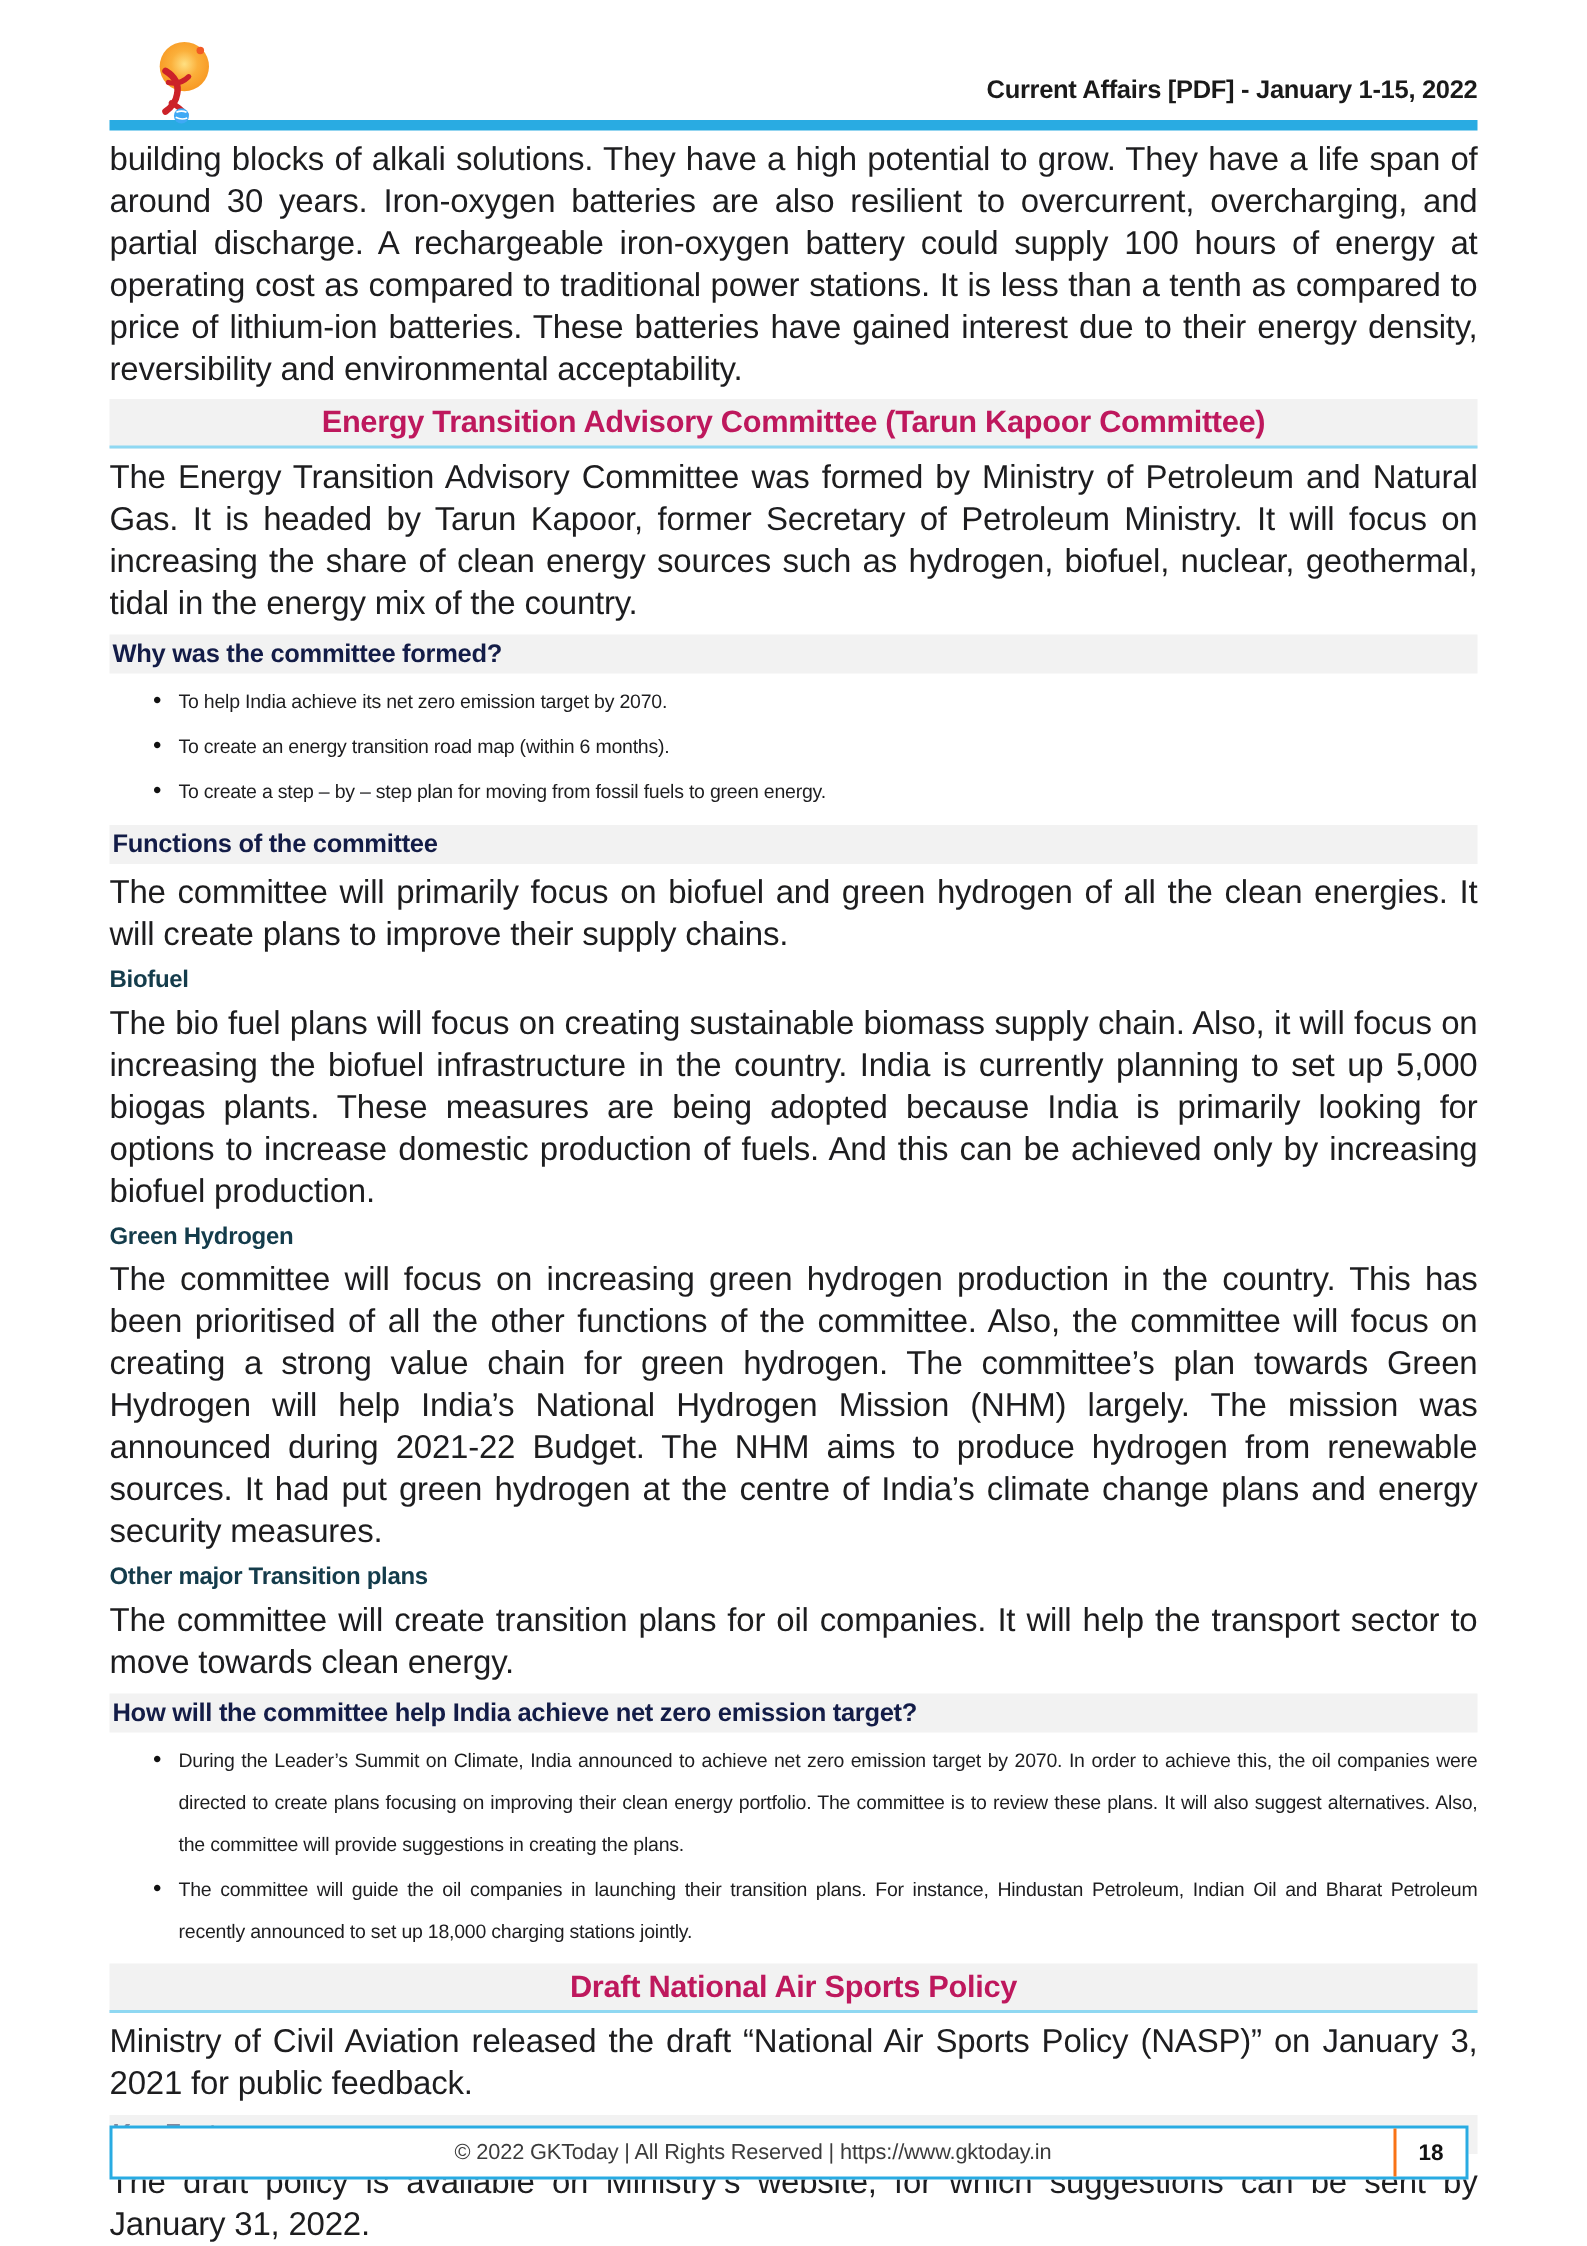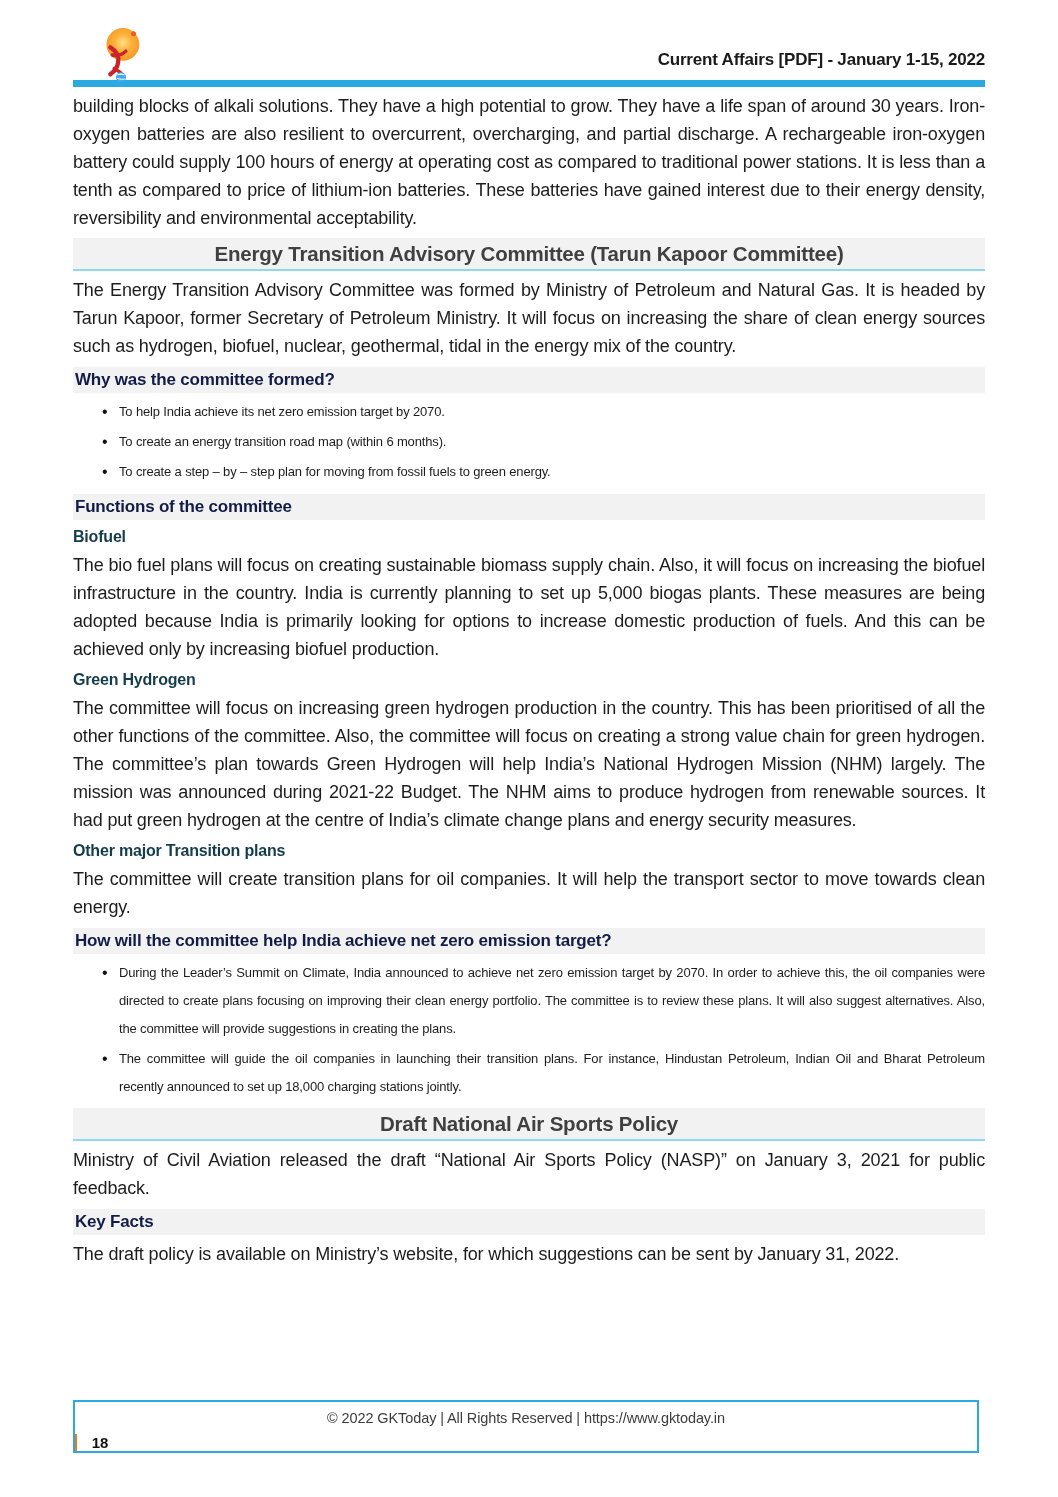--- a/index.html
+++ b/index.html
@@ -21,29 +21,29 @@
   .logo{width:58px;height:58px;margin-left:14px;position:relative;top:4px;}
   .header-title{
     font-size:17px;font-weight:bold;color:#1a1a1a;
     padding-bottom:10px;letter-spacing:-0.2px;
   }
   .header-rule{
     margin:0 73px;height:7px;background:#29ABE2;
   }
   
   .para{
-    font-size:18px;line-height:28px;text-align:justify;
+    font-size:22px;line-height:28px;text-align:justify;
     letter-spacing:-0.15px;
     margin:5px 0 6px 0;
   }
   .h1-band{
     background:#f2f2f2;
     border-bottom:2px solid #8fd8f2;
     text-align:center;
-    font-size:20.5px;font-weight:bold;color:#404040;
+    font-size:20.5px;font-weight:bold;color:#be185d;
     padding:4px 6px 3px 6px;
     margin:6px 0 2px 0;
     letter-spacing:-0.2px;
   }
   .h2-band{
     background:#f2f2f2;
     font-size:17px;font-weight:bold;color:#131c47;
     padding:3px 6px 3px 2px;
     margin:7px 0 3px 0;
     letter-spacing:-0.2px;
@@ -67,21 +67,20 @@
     content:"•";
     position:absolute;left:-17px;top:1px;
     font-size:16px;color:#111;
   }
   
   .footer{
     position:absolute;left:73px;right:79px;bottom:44px;
     border:2px solid #29ABE2;
     display:flex;align-items:stretch;
     background:#fff;
-    flex-direction:column;
   }
   .footer-copy{
     flex:1;text-align:center;
     font-size:14.5px;color:#3c3c3c;
     padding:8px 4px;
     letter-spacing:-0.1px;
   }
   .footer-page{
     width:46px;border-left:2px solid #f97316;
     display:flex;align-items:center;justify-content:center;
@@ -127,20 +126,21 @@
     <div class="h2-band">Why was the committee formed?</div>
 
     <ul class="bullets">
       <li>To help India achieve its net zero emission target by 2070.</li>
       <li>To create an energy transition road map (within 6 months).</li>
       <li>To create a step – by – step plan for moving from fossil fuels to green energy.</li>
     </ul>
 
     <div class="h2-band">Functions of the committee</div>
 
+    <p class="para">The committee will primarily focus on biofuel and green hydrogen of all the clean energies. It will create plans to improve their supply chains.</p>
 
     <div class="h3-plain">Biofuel</div>
 
     <p class="para">The bio fuel plans will focus on creating sustainable biomass supply chain. Also, it will focus on increasing the biofuel infrastructure in the country. India is currently planning to set up 5,000 biogas plants. These measures are being adopted because India is primarily looking for options to increase domestic production of fuels. And this can be achieved only by increasing biofuel production.</p>
 
     <div class="h3-plain">Green Hydrogen</div>
 
     <p class="para">The committee will focus on increasing green hydrogen production in the country. This has been prioritised of all the other functions of the committee. Also, the committee will focus on creating a strong value chain for green hydrogen. The committee’s plan towards Green Hydrogen will help India’s National Hydrogen Mission (NHM) largely. The mission was announced during 2021-22 Budget. The NHM aims to produce hydrogen from renewable sources. It had put green hydrogen at the centre of India’s climate change plans and energy security measures.</p>
 
     <div class="h3-plain">Other major Transition plans</div>

